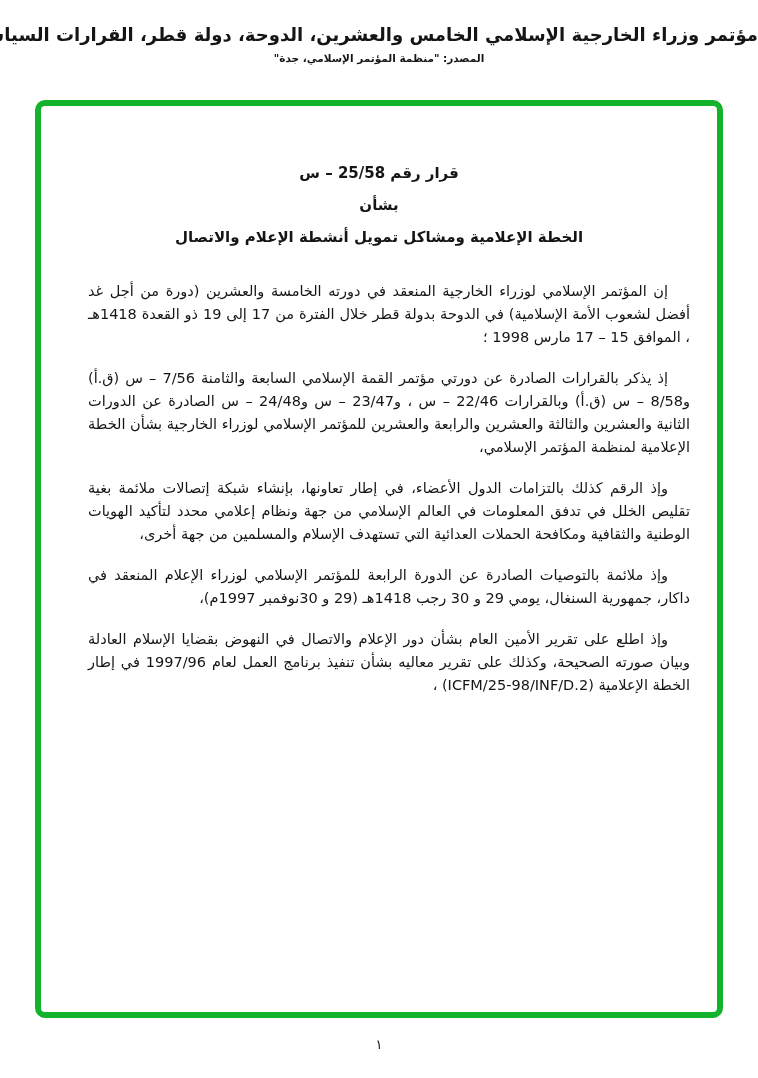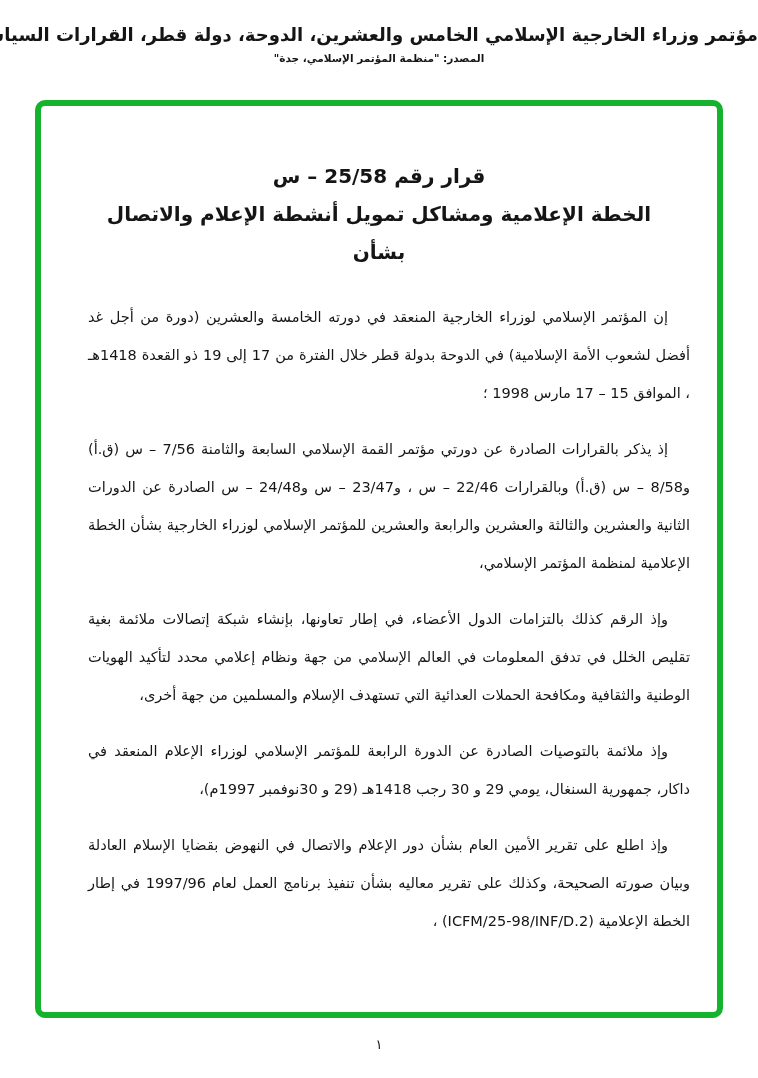--- a/index.html
+++ b/index.html
@@ -19,30 +19,30 @@
 
   .green-box {
     position: absolute; left: 35px; top: 100px;
     width: 688px; height: 918px;
     border: 6px solid var(--border-green, #14b22d);
     border-radius: 10px;
     background: #ffffff;
     overflow: hidden;
   }
 
-  .doc-title { margin-top: 58px; text-align: center; font-weight: 700; font-size: 20px; direction: rtl; }
+  .doc-title { margin-top: 58px; text-align: center; font-weight: 700; font-size: 15px; direction: rtl; }
   .doc-title .t-line { margin: 0 0 14px 0; }
   .doc-title .t-line:last-child { margin-bottom: 0; }
 
   .doc-body {
     margin: 34px 27px 0 47px;
     direction: rtl;
     text-align: justify;
     font-size: 14.5px;
-    line-height: 38px;
+    line-height: 23px;
     color: var(--ink);
   }
   .doc-body p { margin: 0 0 18px 0; text-indent: 22px; }
   .doc-body .lead { font-weight: 400; }
 
   .page-footer { position: absolute; top: 1037px; left: 0; right: 0; text-align: center; font-size: 13px; }
 </style>
 </head>
 <body>
 
@@ -50,22 +50,22 @@
 
   <header class="page-header">
     <div class="hdr1">مؤتمر وزراء الخارجية الإسلامي الخامس والعشرين، الدوحة، دولة قطر، القرارات السياسية، القرار الرقم ٢٥/٥٨-س</div>
     <div class="hdr2">المصدر:  "منظمة المؤتمر الإسلامي، جدة"</div>
   </header>
 
   <div class="green-box">
 
     <div class="doc-title">
       <div class="t-line">قرار رقم 25/58 – س</div>
+      <div class="t-line">بشأن</div>
       <div class="t-line">الخطة الإعلامية ومشاكل تمويل أنشطة الإعلام والاتصال</div>
-      <div class="t-line">بشأن</div>
     </div>
 
     <div class="doc-body">
       <p><span class="lead"></span><span>إن المؤتمر الإسلامي لوزراء الخارجية المنعقد في دورته الخامسة والعشرين (دورة من أجل غد أفضل لشعوب الأمة الإسلامية) في الدوحة بدولة قطر خلال الفترة من 17 إلى 19 ذو القعدة 1418هـ ، الموافق 15 – 17 مارس 1998 ؛</span></p>
       <p><span class="lead">إذ يذكر</span><span> بالقرارات الصادرة عن دورتي مؤتمر القمة الإسلامي السابعة والثامنة 7/56 – س (ق.أ) و8/58 – س (ق.أ) وبالقرارات 22/46 – س ، و23/47 – س و24/48 – س الصادرة عن الدورات الثانية والعشرين والثالثة والعشرين والرابعة والعشرين للمؤتمر الإسلامي لوزراء الخارجية بشأن الخطة الإعلامية لمنظمة المؤتمر الإسلامي،</span></p>
       <p><span class="lead">وإذ الرقم</span><span> كذلك بالتزامات الدول الأعضاء، في إطار تعاونها، بإنشاء شبكة إتصالات ملائمة بغية تقليص الخلل في تدفق المعلومات في العالم الإسلامي من جهة ونظام إعلامي محدد لتأكيد الهويات الوطنية والثقافية ومكافحة الحملات العدائية التي تستهدف الإسلام والمسلمين من جهة أخرى،</span></p>
       <p><span class="lead">وإذ ملائمة</span><span> بالتوصيات الصادرة عن الدورة الرابعة للمؤتمر الإسلامي لوزراء الإعلام المنعقد في داكار، جمهورية السنغال، يومي 29 و 30 رجب 1418هـ (29 و 30نوفمبر 1997م)،</span></p>
       <p><span class="lead">وإذ اطلع</span><span> على تقرير الأمين العام بشأن دور الإعلام والاتصال في النهوض بقضايا الإسلام العادلة وبيان صورته الصحيحة، وكذلك على تقرير معاليه بشأن تنفيذ برنامج العمل لعام 1997/96 في إطار الخطة الإعلامية (ICFM/25-98/INF/D.2) ،</span></p>
     </div>
 

